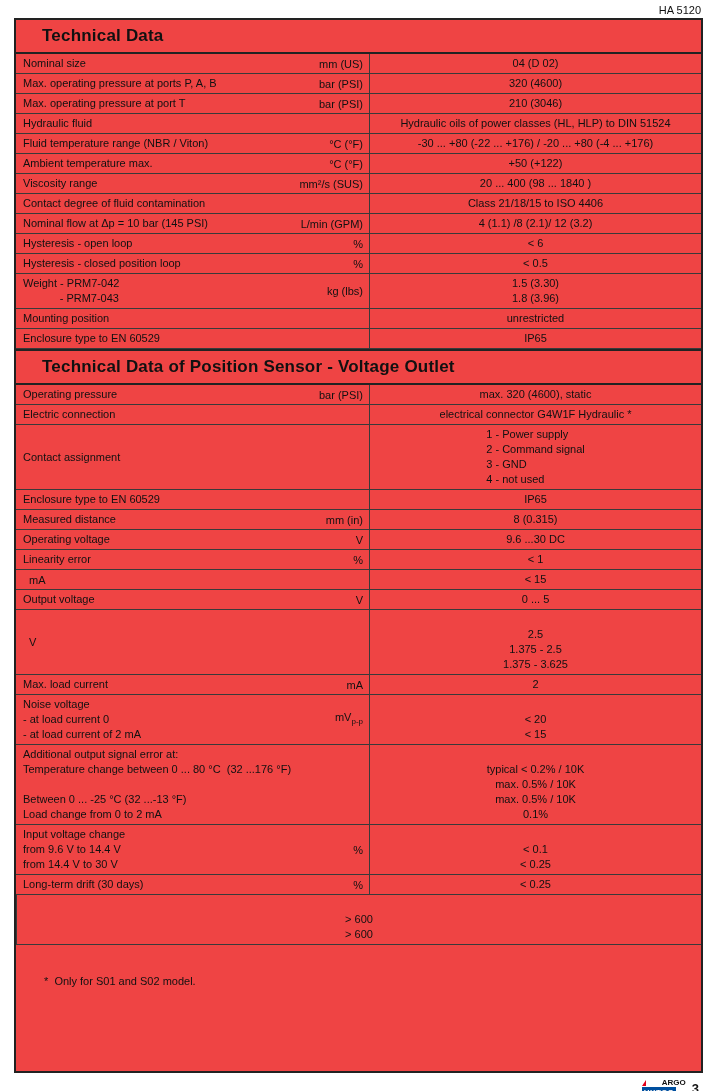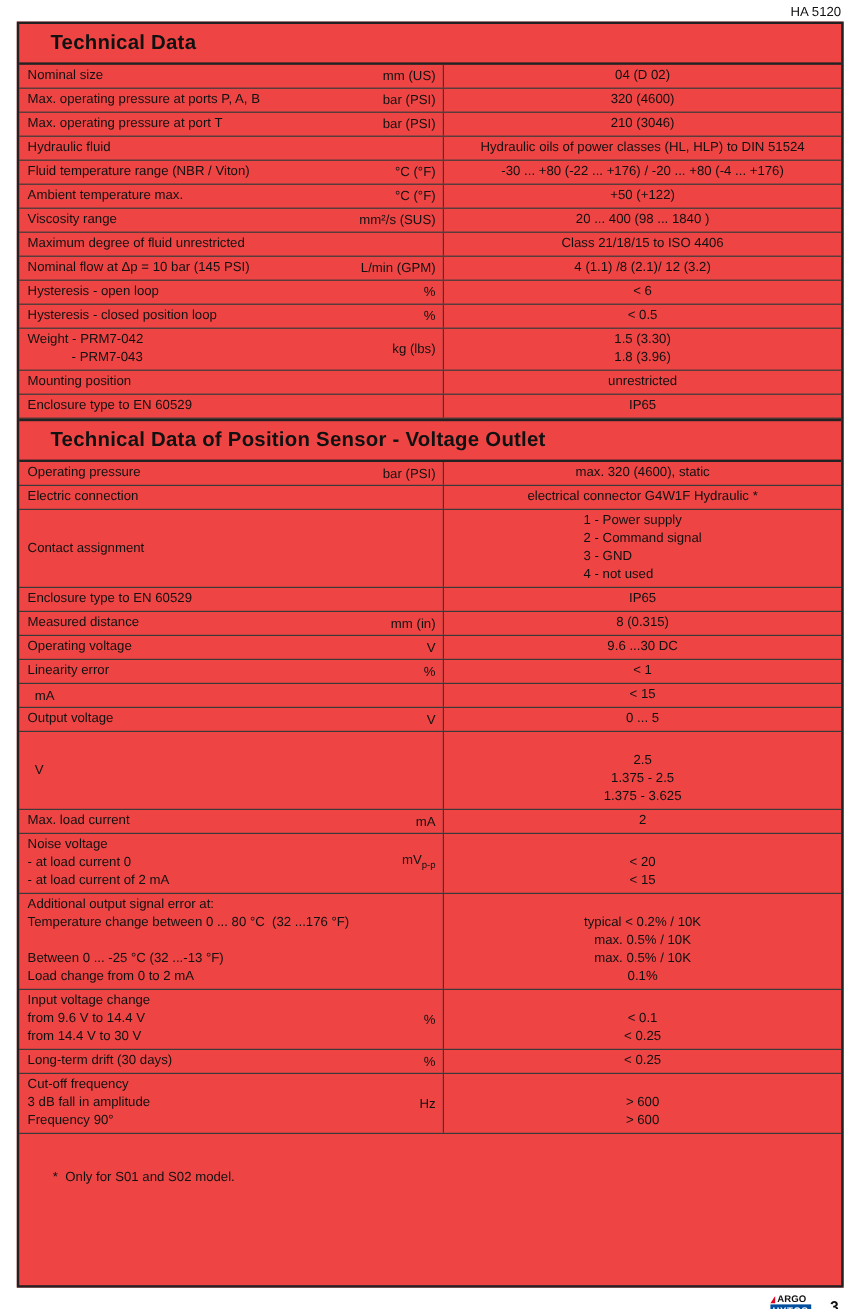--- a/index.html
+++ b/index.html
@@ -27,21 +27,21 @@
   .c-value {
     flex: 1 1 auto; border-left: 1px solid #3a3a3a;
     display: flex; align-items: center; justify-content: center;
     text-align: center; padding: 2px 4px; white-space: pre-line; line-height: 15px;
   }
   .block-left { display: inline-block; text-align: left; white-space: pre; line-height: 15px; }
   .footnote-area { min-height: 126px; padding: 30px 16px 0 28px; }
   .footnote { white-space: pre; }
   .footer { display: flex; justify-content: flex-end; align-items: center; gap: 16px; padding: 5px 4px 0 0; }
   .logo { width: 34px; }
-  .logo-top { display: flex; align-items: center; gap: 2px; font-weight: bold; font-size: 8px; color: #111; }
+  .logo-top { display: flex; align-items: center; gap: 16px; font-weight: bold; font-size: 8px; color: #111; }
   .red-tri { width: 0; height: 0; border-left: 4px solid transparent; border-bottom: 6px solid var(--logo_red, #e2001a); }
   .logo-bottom {
     background: var(--logo_blue, #004f9f); color: #fff; font-weight: bold; font-size: 8px;
     text-align: center; padding: 1px 0; letter-spacing: 0.5px;
   }
   .page-num { font-weight: bold; font-size: 13px; }
 </style>
 </head>
 <body>
 
@@ -98,21 +98,21 @@
       </div>
       <div class="row">
         <div class="c-label">
             <span class="lbl">Viscosity range</span>
             <span class="unit">mm²/s (SUS)</span>
           </div>
         <div class="c-value">20 ... 400 (98 ... 1840 )</div>
       </div>
       <div class="row">
         <div class="c-label">
-            <span class="lbl">Maximum degree of fluid unrestricted</span>
+            <span class="lbl">Contact degree of fluid contamination</span>
             <span class="unit"></span>
           </div>
         <div class="c-value">Class 21/18/15 to ISO 4406</div>
       </div>
       <div class="row">
         <div class="c-label">
             <span class="lbl">Nominal flow at Δp = 10 bar (145 PSI)</span>
             <span class="unit">L/min (GPM)</span>
           </div>
         <div class="c-value">4 (1.1) /8 (2.1)/ 12 (3.2)</div>
@@ -278,26 +278,20 @@
 &lt; 0.25</div>
       </div>
       <div class="row">
         <div class="c-label">
             <span class="lbl">Long-term drift (30 days)</span>
             <span class="unit">%</span>
           </div>
         <div class="c-value">&lt; 0.25</div>
       </div>
       <div class="row">
-        <div class="c-label">
-            <span class="lbl">Cut-off frequency
-3 dB fall in amplitude
-Frequency 90°</span>
-            <span class="unit">Hz</span>
-          </div>
         <div class="c-value">
 &gt; 600
 &gt; 600</div>
       </div>
     </div>
 
     <div class="footnote-area">
       <div class="footnote">*  Only for S01 and S02 model.</div>
     </div>
 

